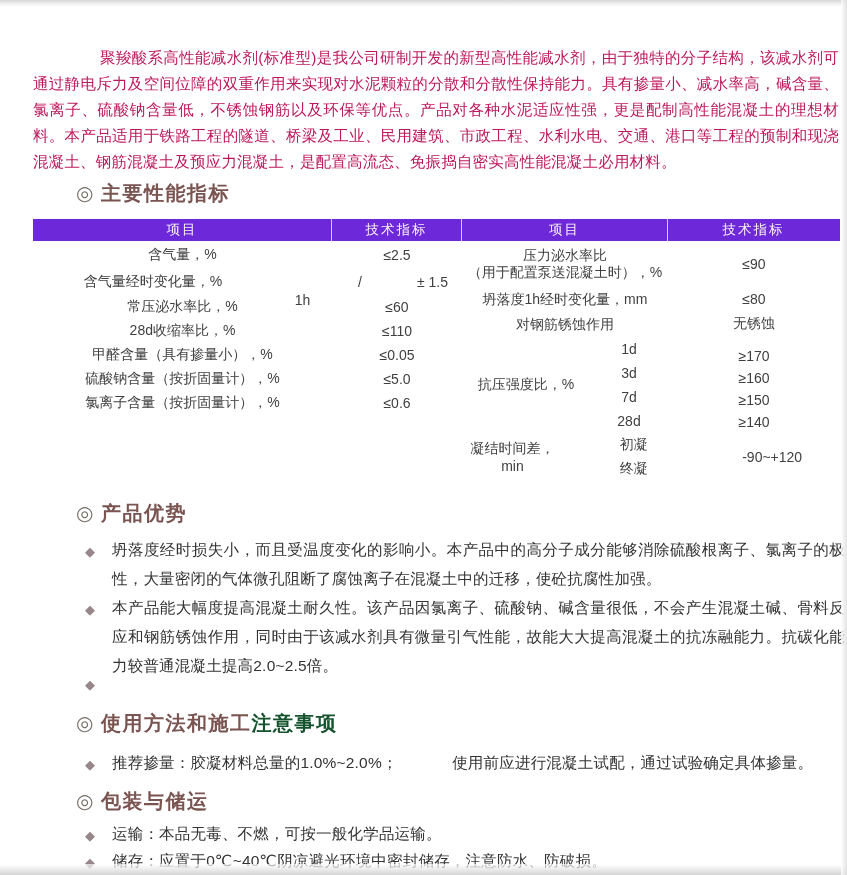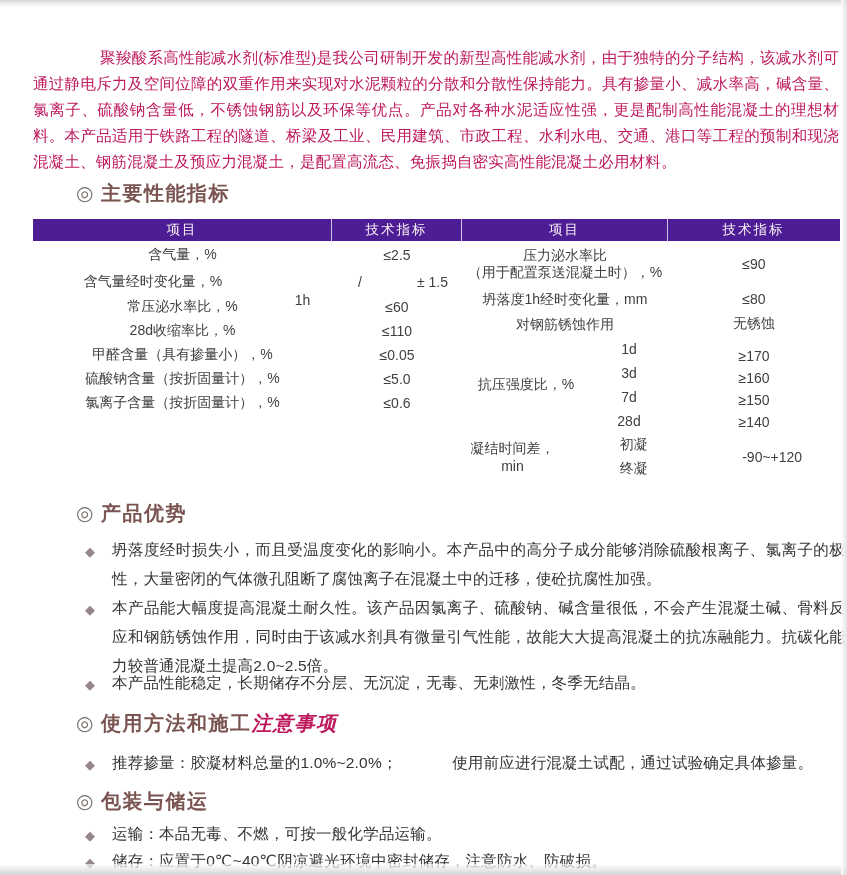--- a/index.html
+++ b/index.html
@@ -22,25 +22,25 @@
     text-indent:67px; color:#be185d; letter-spacing:.2px;
   }
 
   .sec-title {
     position:absolute; left:31px; height:26px;
     font-size:20px; font-weight:bold; color:#7a5450; letter-spacing:1.5px;
     white-space:nowrap;
     margin-left:45px;
   }
   .sec-marker { color:#767069; font-weight:normal; margin-right:6px; }
-  .title-fade { color:#be185d;font-style:italic; }
+  .title-fade { color:#14532d; }
 
   
   .perf-table { position:absolute; left:33px; top:219px; width:807px; font-size:14px; color:#3f3f3f; }
-  .thead { display:flex; height:22px; background:#4c1d95; color:#fbf2f3; }
+  .thead { display:flex; height:22px; background:#6d28d9; color:#fbf2f3; }
   .thead .hcell { display:flex; align-items:center; justify-content:center; box-sizing:border-box; font-size:13.5px; letter-spacing:2px; }
   .hc1 { width:299px; border-right:1px solid rgba(255,255,255,.75); }
   .hc2 { width:130px; border-right:1px solid rgba(255,255,255,.75); }
   .hc3 { width:206px; border-right:1px solid rgba(255,255,255,.75); }
   .hc4 { width:171px; }
 
   .tbody { display:flex; }
   .tbody-left  { width:429px; }
   .tbody-right { width:378px; }
 
@@ -184,21 +184,20 @@
   <div class="bullet" style="top:535px;">
     <span class="mark">◆</span>
     <span>坍落度经时损失小，而且受温度变化的影响小。本产品中的高分子成分能够消除硫酸根离子、氯离子的极性，大量密闭的气体微孔阻断了腐蚀离子在混凝土中的迁移，使砼抗腐性加强。</span>
   </div>
   <div class="bullet" style="top:593px;">
     <span class="mark">◆</span>
     <span>本产品能大幅度提高混凝土耐久性。该产品因氯离子、硫酸钠、碱含量很低，不会产生混凝土碱、骨料反应和钢筋锈蚀作用，同时由于该减水剂具有微量引气性能，故能大大提高混凝土的抗冻融能力。抗碳化能力较普通混凝土提高2.0~2.5倍。</span>
   </div>
   <div class="bullet bullet-oneline" style="top:668px;">
     <span class="mark">◆</span>
-    <span>本产品性能稳定，长期储存不分层、无沉淀，无毒、无刺激性，冬季无结晶。</span>
   </div>
 
   <div class="sec-title" style="top:710px;">
     <span class="sec-marker">◎</span><span>使用方法和施工</span><span class="title-fade">注意事项</span>
   </div>
 
   <div class="bullet bullet-oneline" style="top:748px;">
     <span class="mark">◆</span>
     <span>推荐掺量：胶凝材料总量的1.0%~2.0%；</span>
     <span class="usage-gap">使用前应进行混凝土试配，通过试验确定具体掺量。</span>

